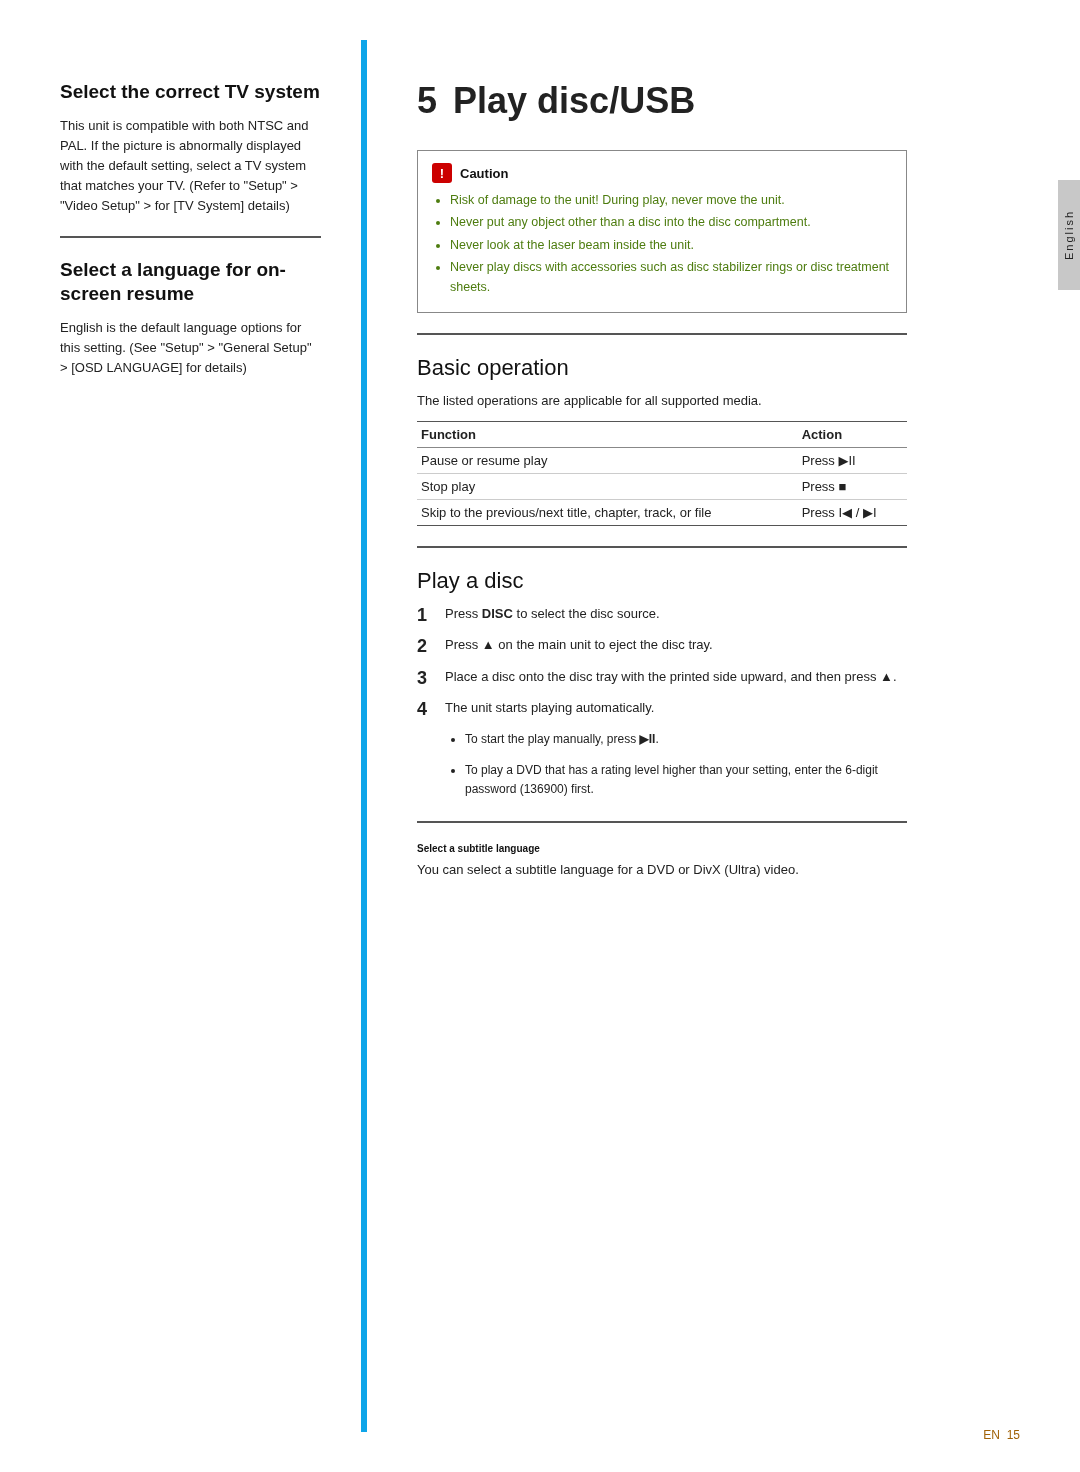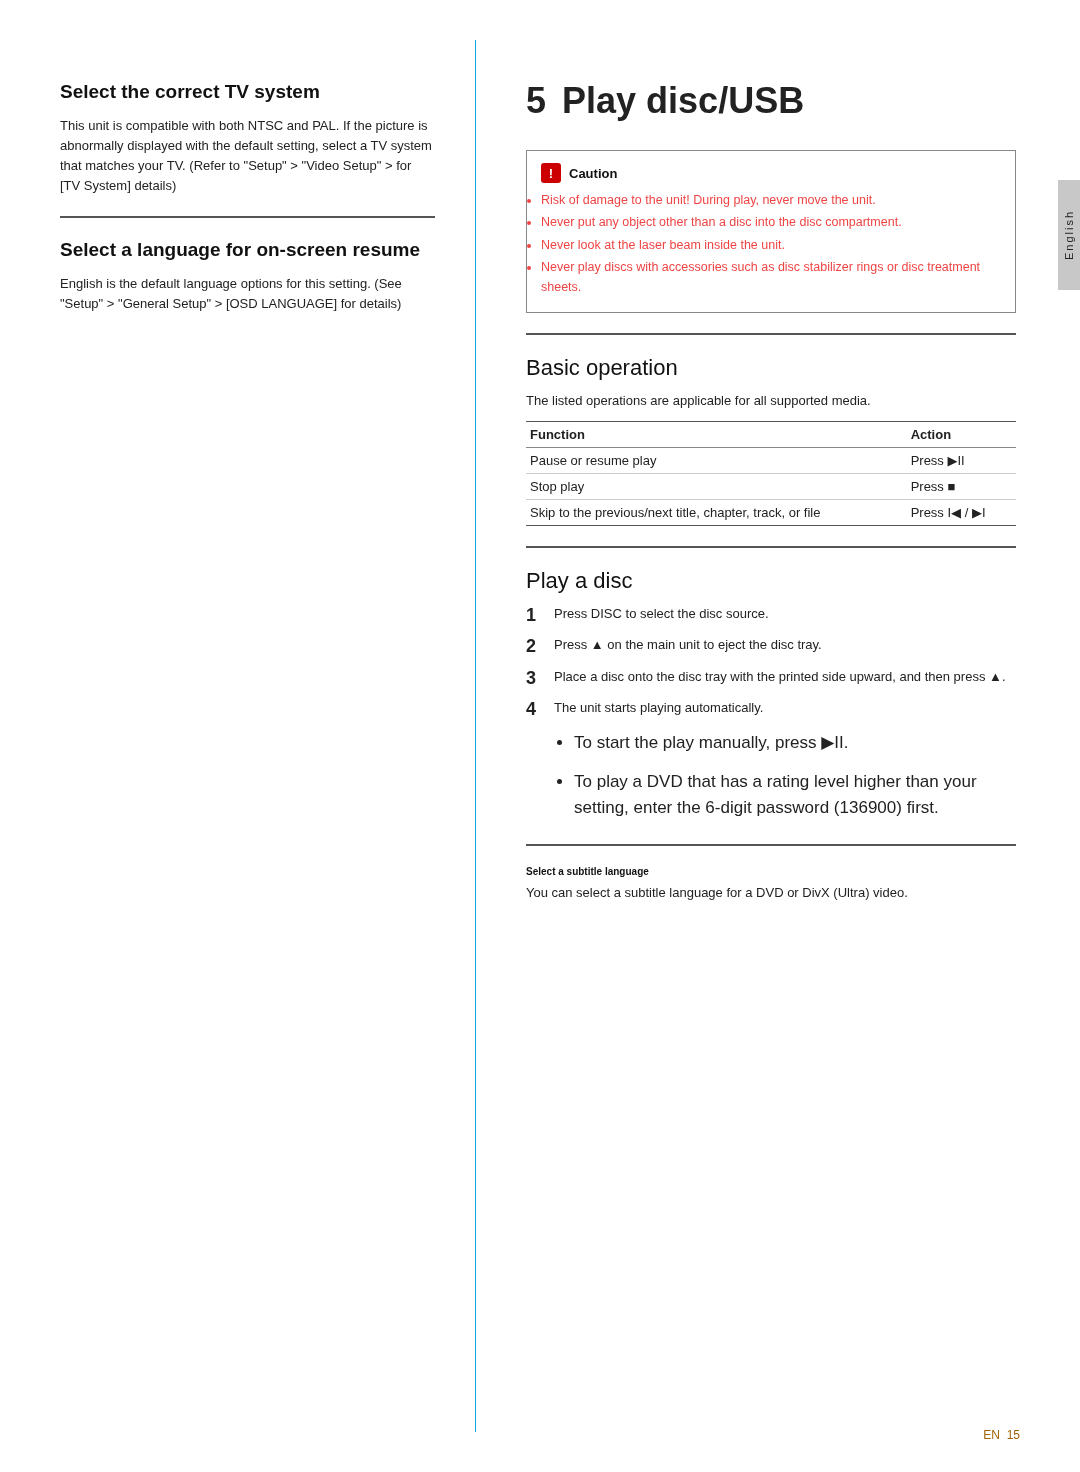--- a/index.html
+++ b/index.html
@@ -40,23 +40,23 @@
       font-size: 11px;
       color: #222;
       writing-mode: vertical-rl;
       text-orientation: mixed;
       transform: rotate(180deg);
       letter-spacing: 2px;
     }
 
     
     .left-column {
-      width: 476px;
+      width: 367px;
       padding: 40px 40px 40px 60px;
-      border-right: 1px solid #0ea5e9;
+      border-right: 6px solid #0ea5e9;
     }
 
     .right-column {
       width: 600px;
       padding: 40px 60px 40px 50px;
     }
 
     
     .section-title {
       font-size: 19px;
@@ -124,23 +124,24 @@
     }
 
     .caution-title {
       font-size: 13px;
       font-weight: bold;
       color: #111;
     }
 
     .caution-list {
       list-style: disc;
+      margin-left: 18px;
       font-size: 12.5px;
       line-height: 1.55;
-      color: #ef4444;
+      color: #4d7c0f;
     }
 
     .caution-list li {
       margin-bottom: 3px;
     }
 
     
     .op-table {
       width: 100%;
       border-collapse: collapse;
@@ -202,28 +203,28 @@
     }
 
     .step-sub-list {
       list-style: disc;
       margin-left: 20px;
       margin-top: 4px;
     }
 
     .step-sub-list li {
       display: list-item;
-      font-size: 17px;
+      font-size: 12px;
       line-height: 1.55;
       margin-bottom: 3px;
       margin-top: 12px;
     }
 
     
-    .bold { font-weight: normal; }
+    .bold { font-weight: bold; }
 
     
     .page-footer {
       position: absolute;
       bottom: 30px;
       right: 60px;
       font-size: 12px;
       color: #a16207;
     }
 

